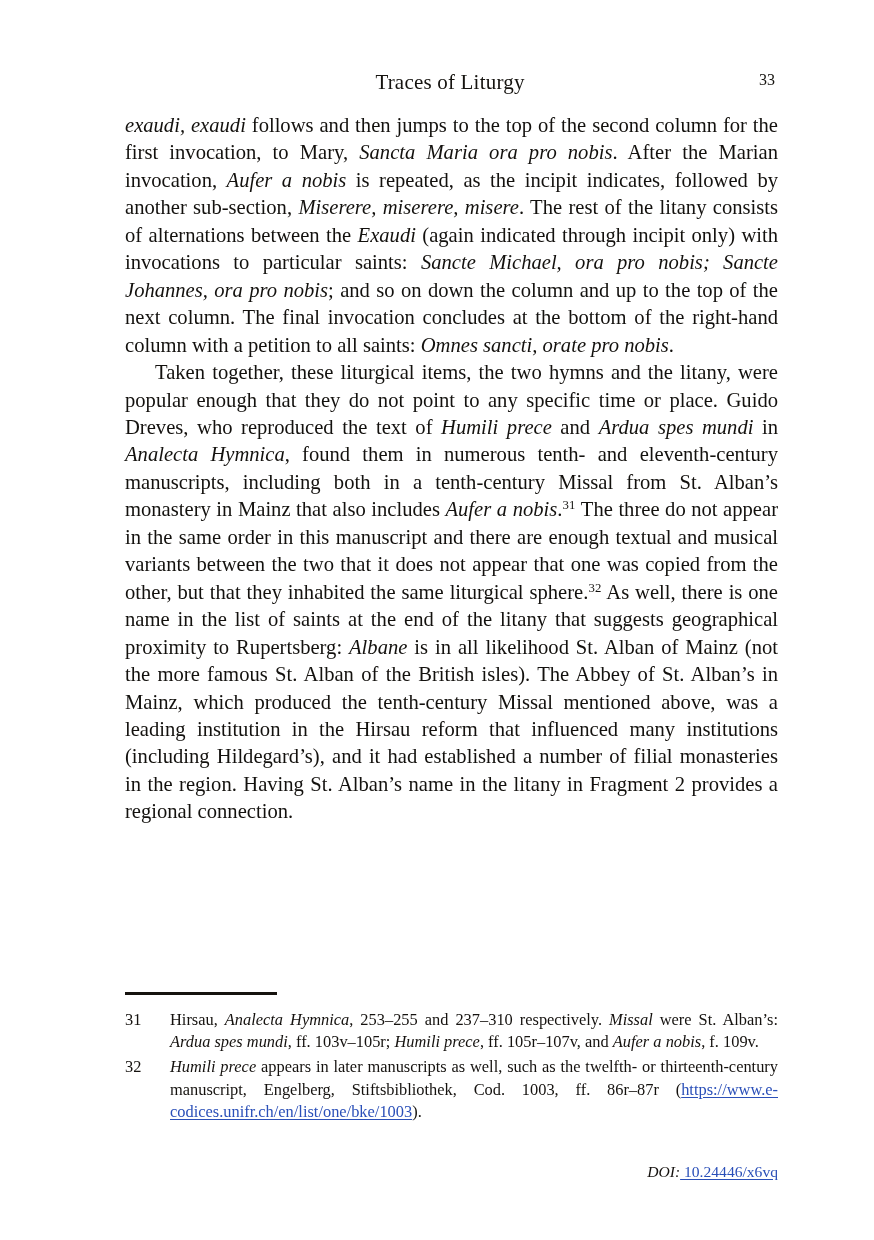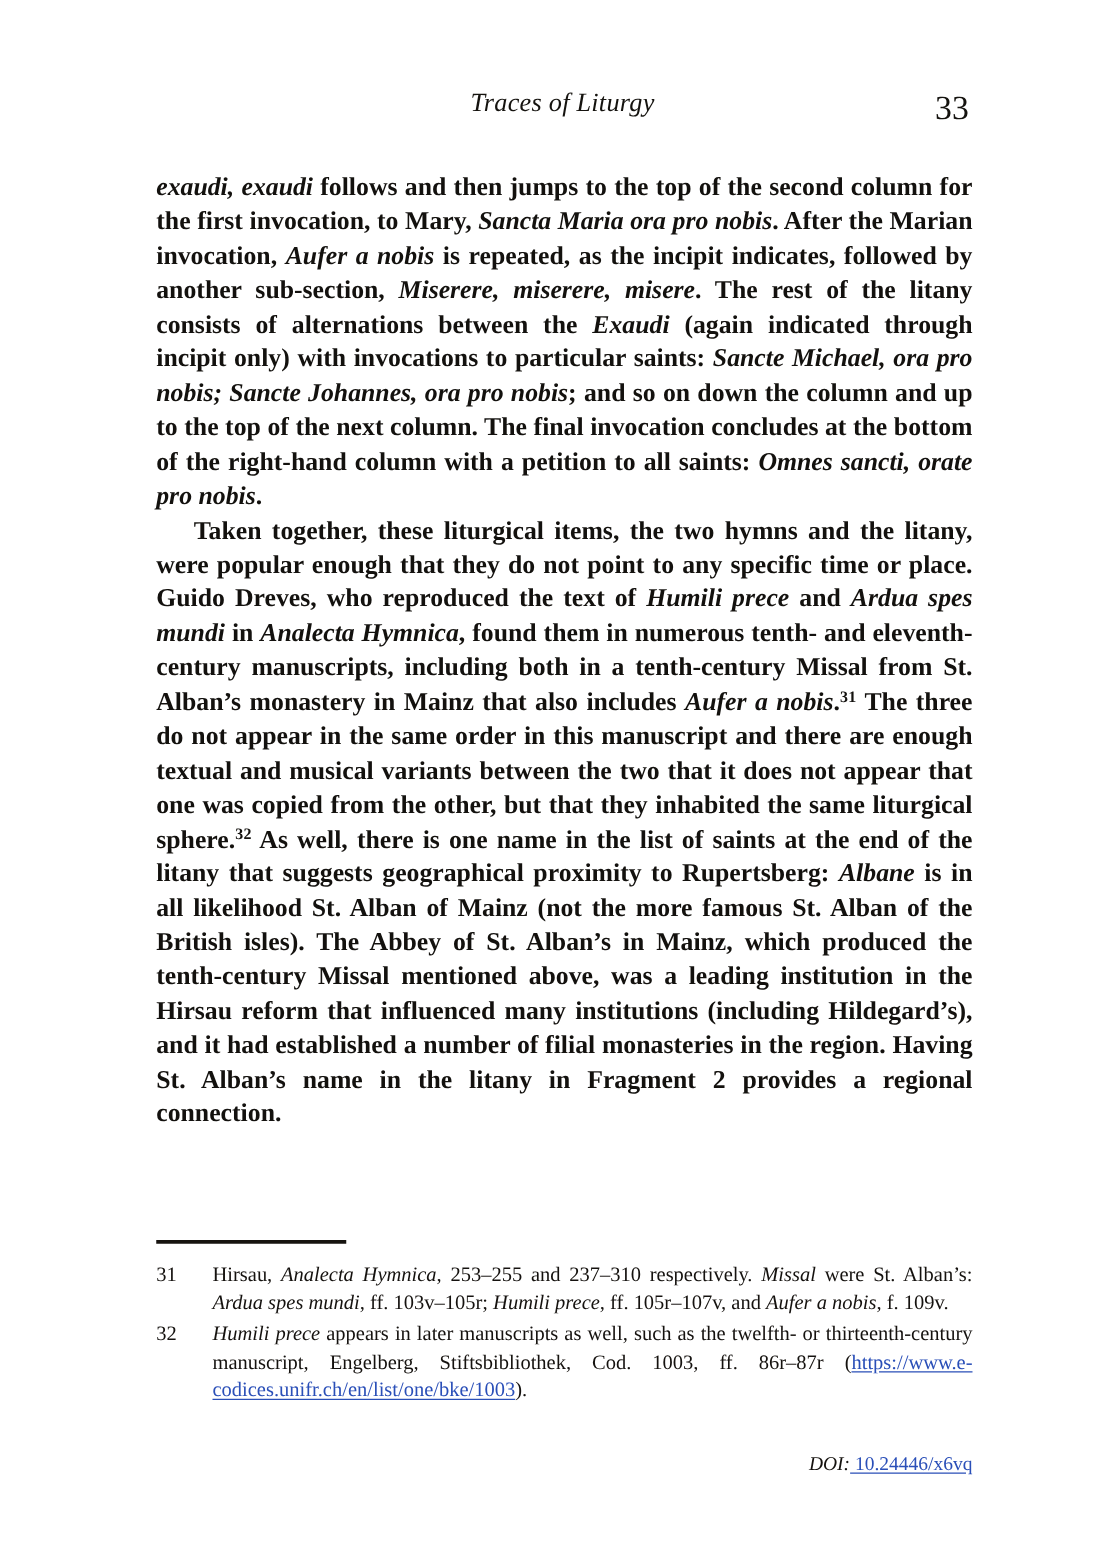--- a/index.html
+++ b/index.html
@@ -31,40 +31,38 @@
     top: 70px;
     width: 650px;
     height: 30px;
   }
   .rh-title {
     position: absolute;
     left: 0;
     top: 0;
     width: 650px;
     text-align: center;
-    font-style: italic;
     font-size: 21px;
     letter-spacing: 0.2px;
     color: #15130f;
   }
   .rh-folio {
     position: absolute;
     right: 0;
     top: 1px;
-    font-size: 27px;
+    font-size: 16px;
     color: #15130f;
   }
 
   
   .textblock {
     position: absolute;
     left: 125px;
-    top: 137px;
+    top: 112px;
     width: 653px;
-    font-weight: bold;
   }
   .para {
     margin: 0;
     font-size: 20.6px;
     line-height: 27.45px;
     text-align: justify;
     text-justify: inter-word;
     color: #13110e;
     hyphens: none;
   }

